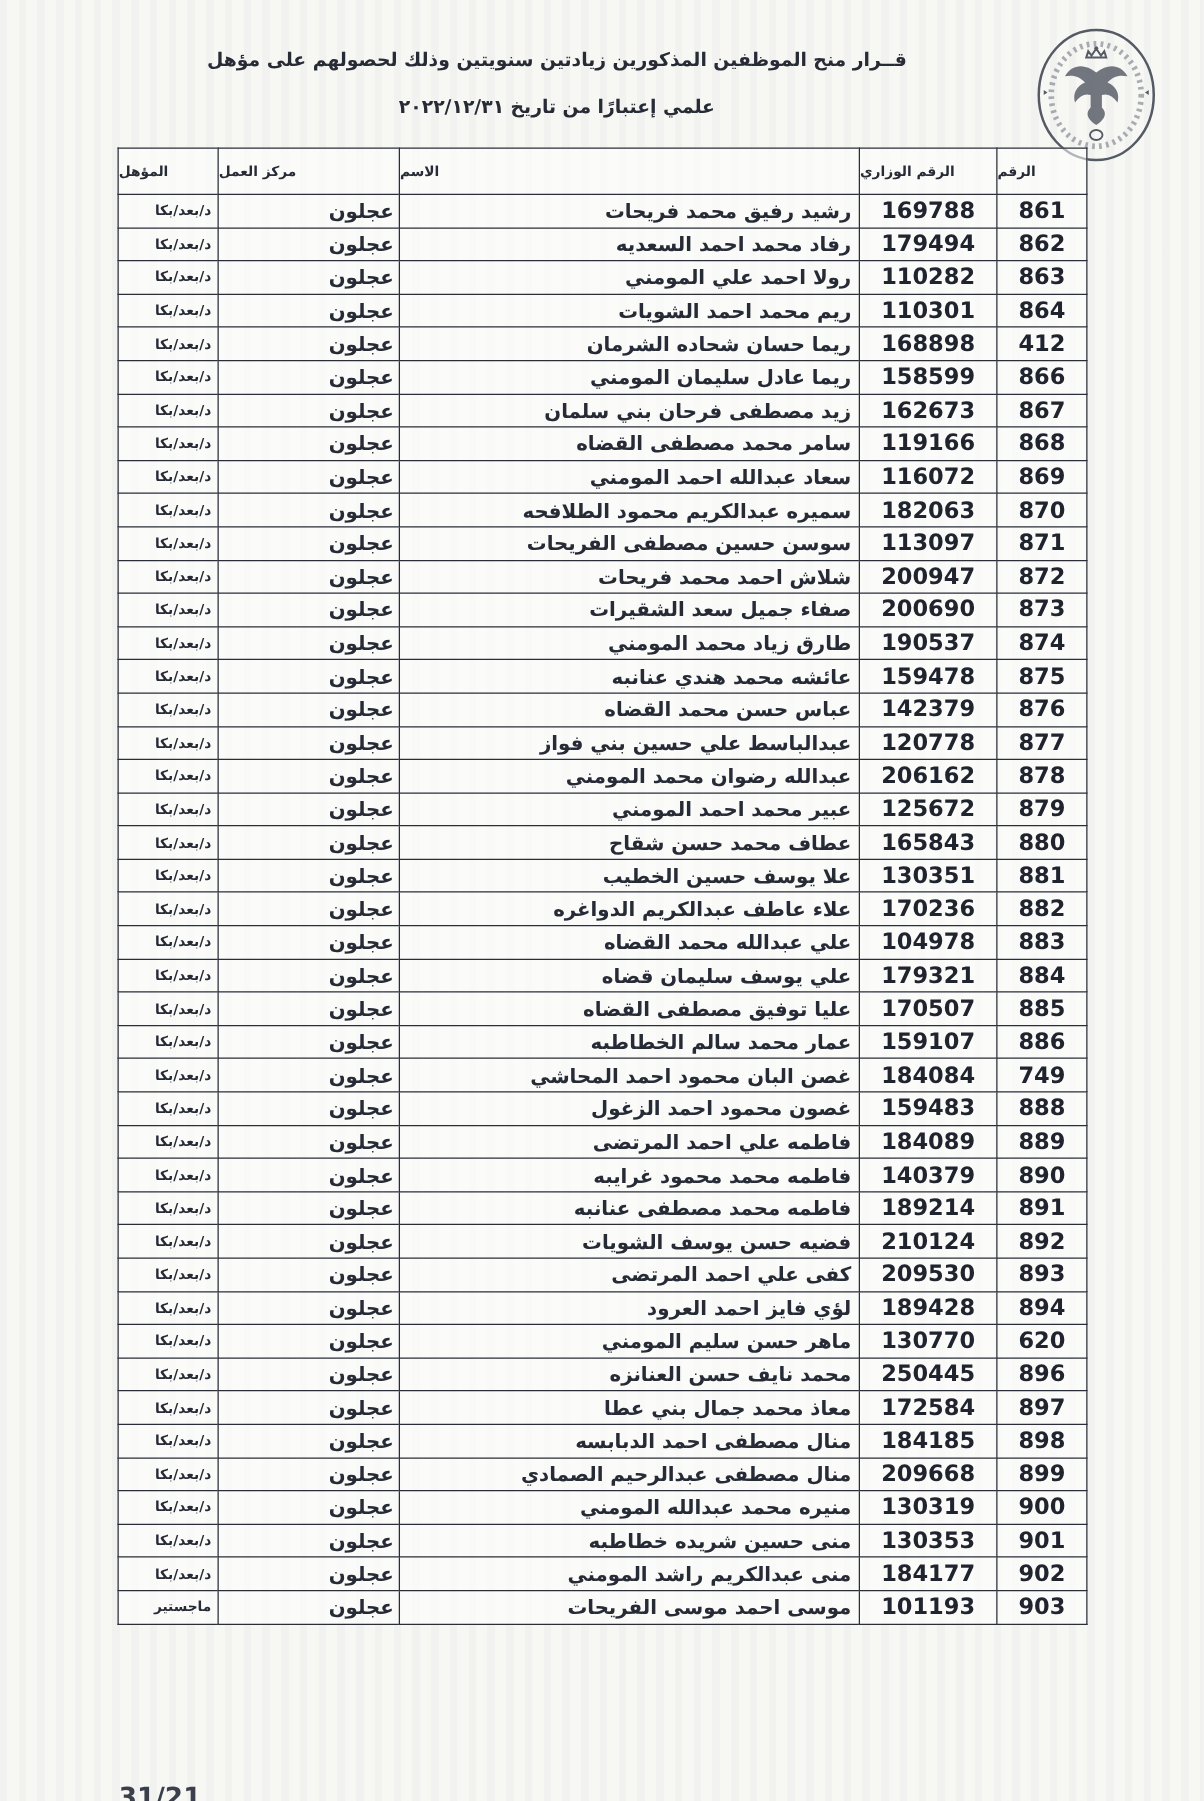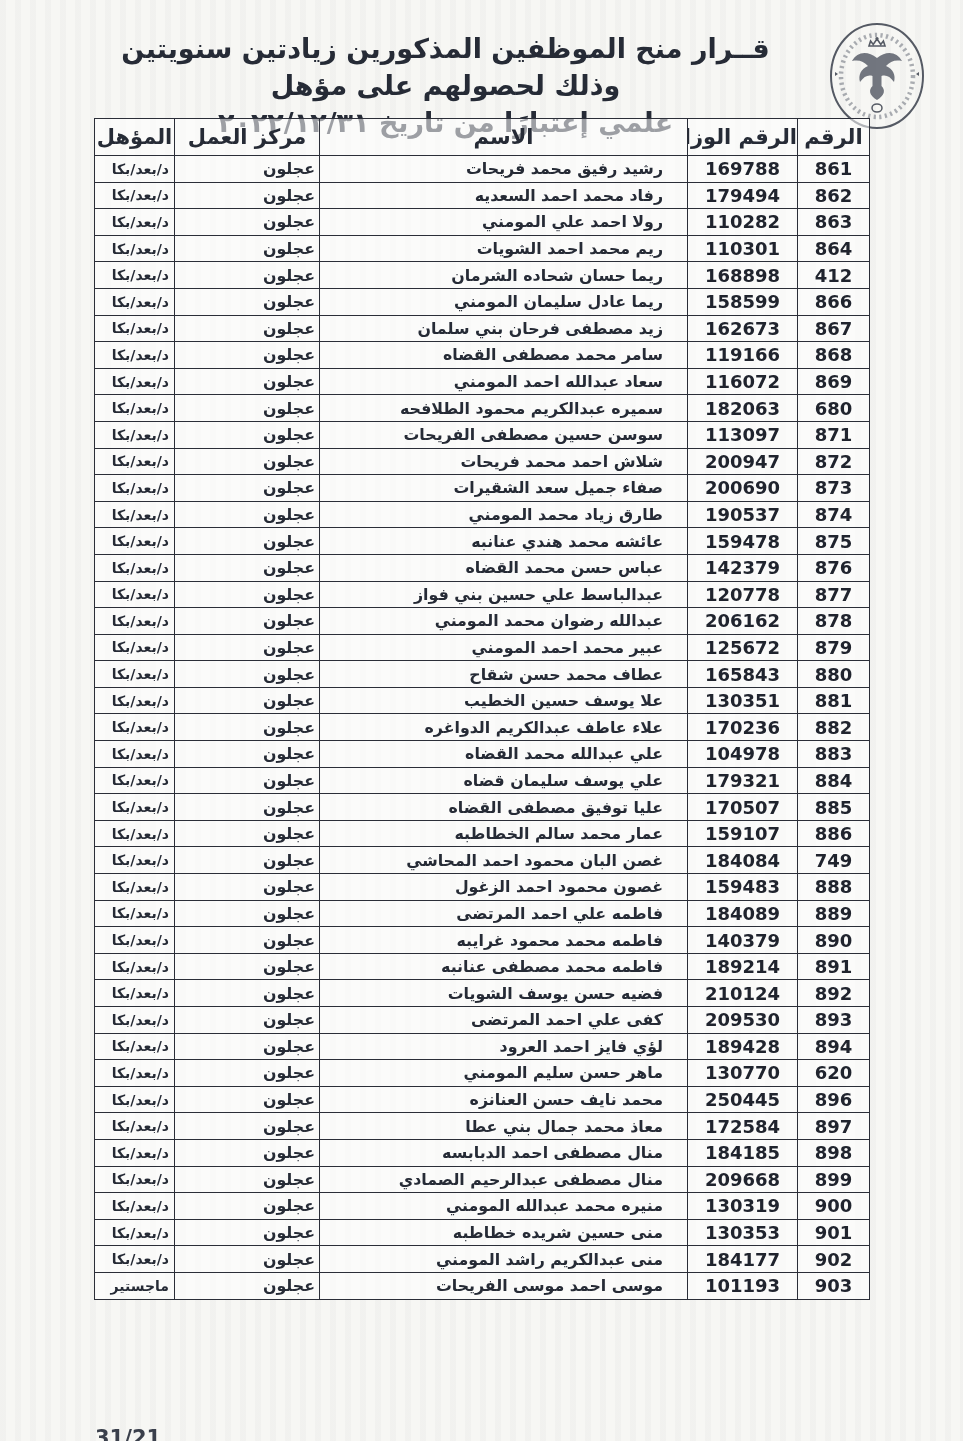--- a/index.html
+++ b/index.html
@@ -19,21 +19,21 @@
     top: 22px; left: 0; right: 0;
     height: 100px;
   }
   .doc-title {
     position: absolute;
     top: 8px;
     right: 160px;
     left: 88px;
     text-align: center;
     font-weight: bold;
-    font-size: 27px;
+    font-size: 15px;
     line-height: 37px;
     color: #262b36;
     letter-spacing: 0.2px;
   }
   .seal {
     position: absolute;
     top: -2px;
     left: 38px; 
   }
   
@@ -49,49 +49,49 @@
   }
   .employees-table th, .employees-table td {
     border: 1.6px solid #2b2e38;
     font-weight: bold;
     color: #262b36;
     overflow: hidden;
     white-space: nowrap;
   }
   .employees-table th {
     height: 37px;
-    font-size: 21px;
-    text-align: center;
+    font-size: 11px;
+    text-align: left;
   }
   .employees-table td { height: 26.6px; }
   .employees-table th:nth-child(1), .employees-table td:nth-child(1) { width: 72px; }
   .employees-table th:nth-child(2), .employees-table td:nth-child(2) { width: 110px; }
   .employees-table th:nth-child(3), .employees-table td:nth-child(3) { width: 368px; }
   .employees-table th:nth-child(4), .employees-table td:nth-child(4) { width: 145px; }
   .employees-table th:nth-child(5), .employees-table td:nth-child(5) { width: 80px; }
   td.col-num, td.col-min {
     text-align: center;
     font-size: 18px;
     color: #20242e;
     font-family: "DejaVu Sans", sans-serif;
   }
   td.col-name {
     text-align: right;
-    padding-right: 24px;
+    padding-right: 6px;
     font-size: 15.8px;
   }
   td.col-center {
     text-align: right;
     padding-right: 4px;
     font-size: 15.8px;
   }
   td.col-qual {
     text-align: right;
     padding-right: 5px;
-    font-size: 14px;
+    font-size: 11px;
   }
   .page-footer {
     position: absolute;
     top: 1426px;
     right: 93px;
     width: 775px;
     text-align: left;
     font-weight: bold;
     font-size: 21px;
     color: #3a3f4b;
@@ -199,21 +199,21 @@
         <td class="col-qual">د/بعد/بكا</td>
       </tr>
       <tr>
         <td class="col-num">869</td>
         <td class="col-min">116072</td>
         <td class="col-name">سعاد عبدالله احمد المومني</td>
         <td class="col-center">عجلون</td>
         <td class="col-qual">د/بعد/بكا</td>
       </tr>
       <tr>
-        <td class="col-num">680</td>
+        <td class="col-num">870</td>
         <td class="col-min">182063</td>
         <td class="col-name">سميره عبدالكريم محمود الطلافحه</td>
         <td class="col-center">عجلون</td>
         <td class="col-qual">د/بعد/بكا</td>
       </tr>
       <tr>
         <td class="col-num">871</td>
         <td class="col-min">113097</td>
         <td class="col-name">سوسن حسين مصطفى الفريحات</td>
         <td class="col-center">عجلون</td>

